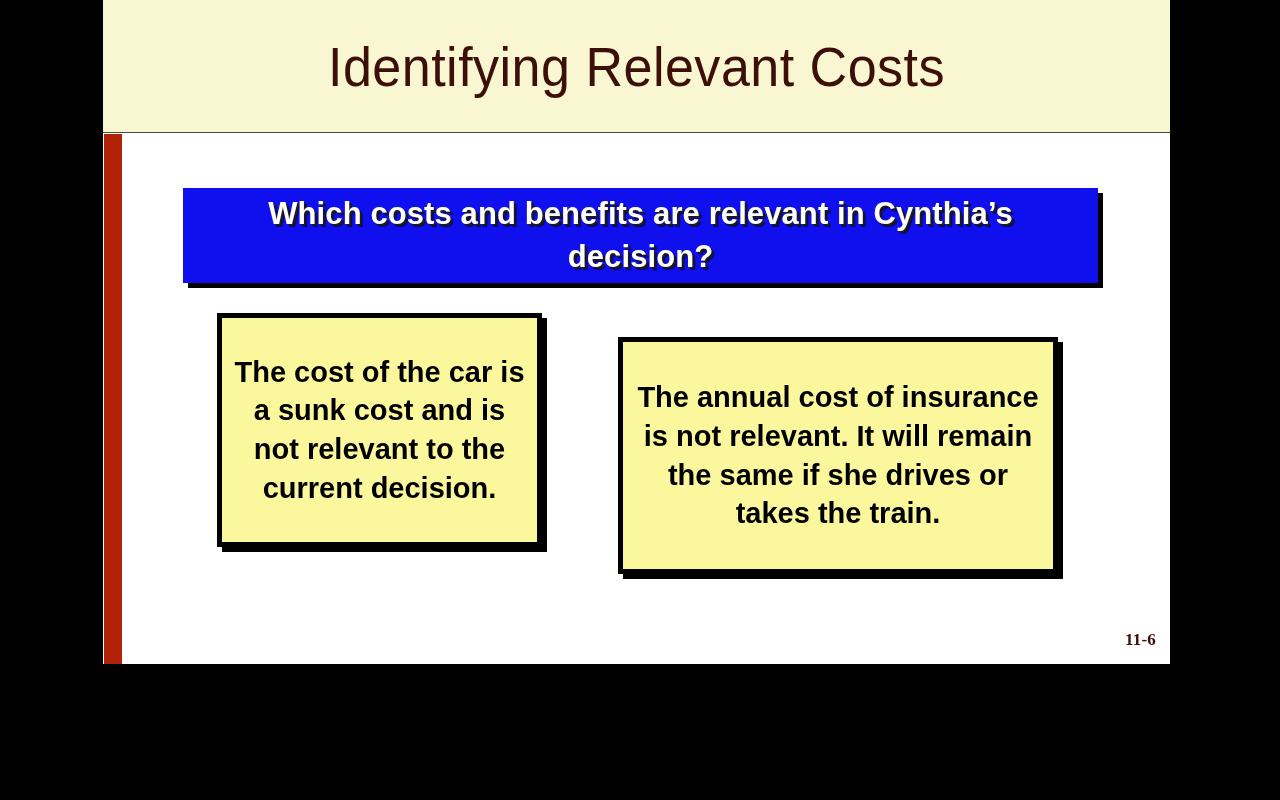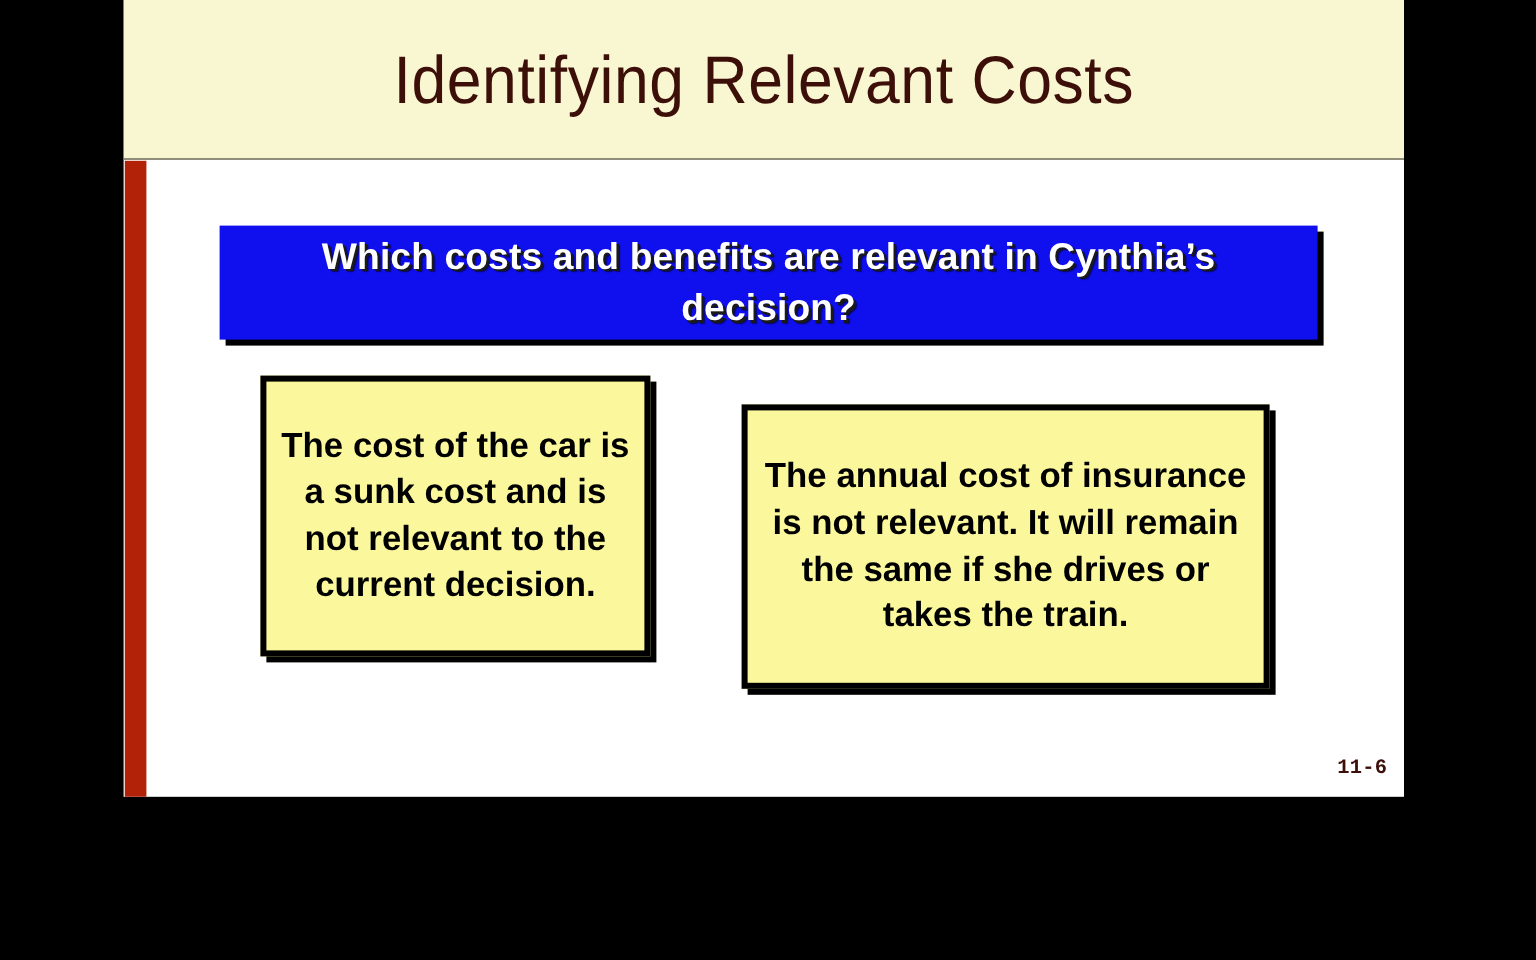--- a/index.html
+++ b/index.html
@@ -147,21 +147,21 @@
     width: 440px;
     height: 237px;
     margin-top: 17px;
   }
 
   
   #page-number {
     position: absolute;
     right: 14px;
     bottom: 14px;
-    font-family: Liberation Mono, monospace;
+    font-family: Liberation Serif, serif;
     font-size: 17px;
     font-weight: 700;
     color: #3d0f09;
     letter-spacing: 0.2px;
   }
 </style>
 </head>
 <body>
 
 <div id="screen">

